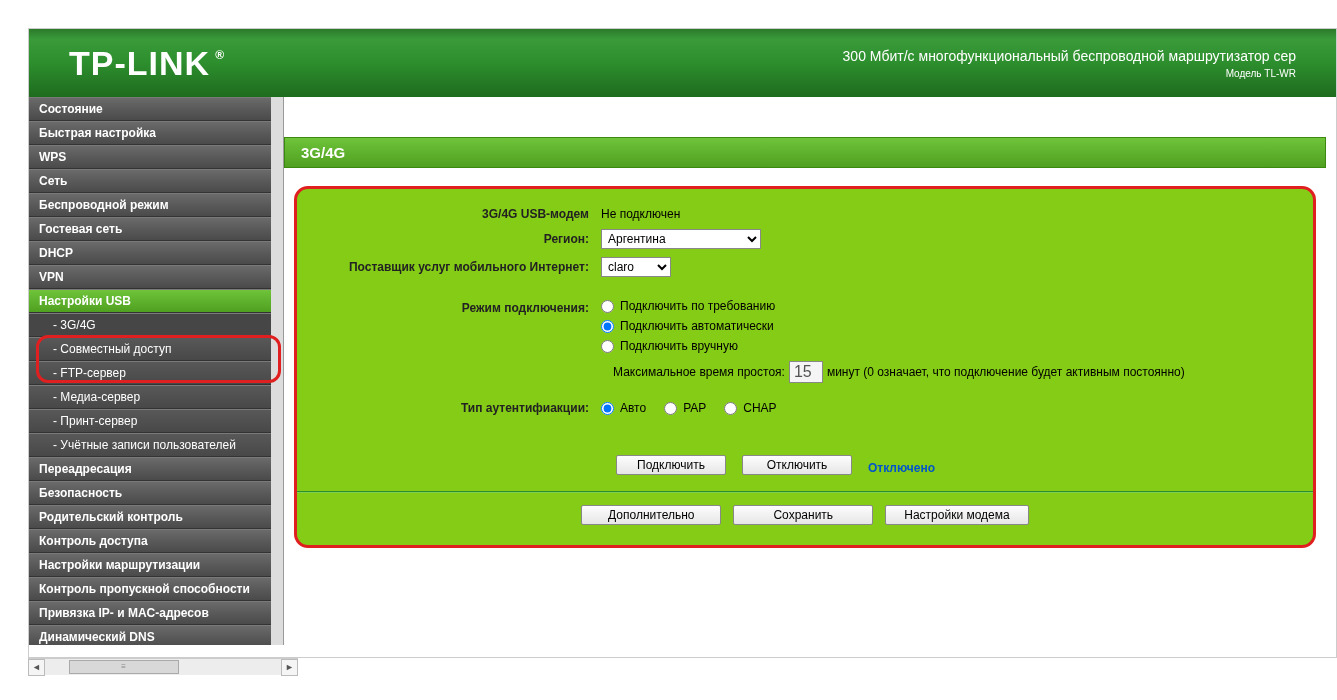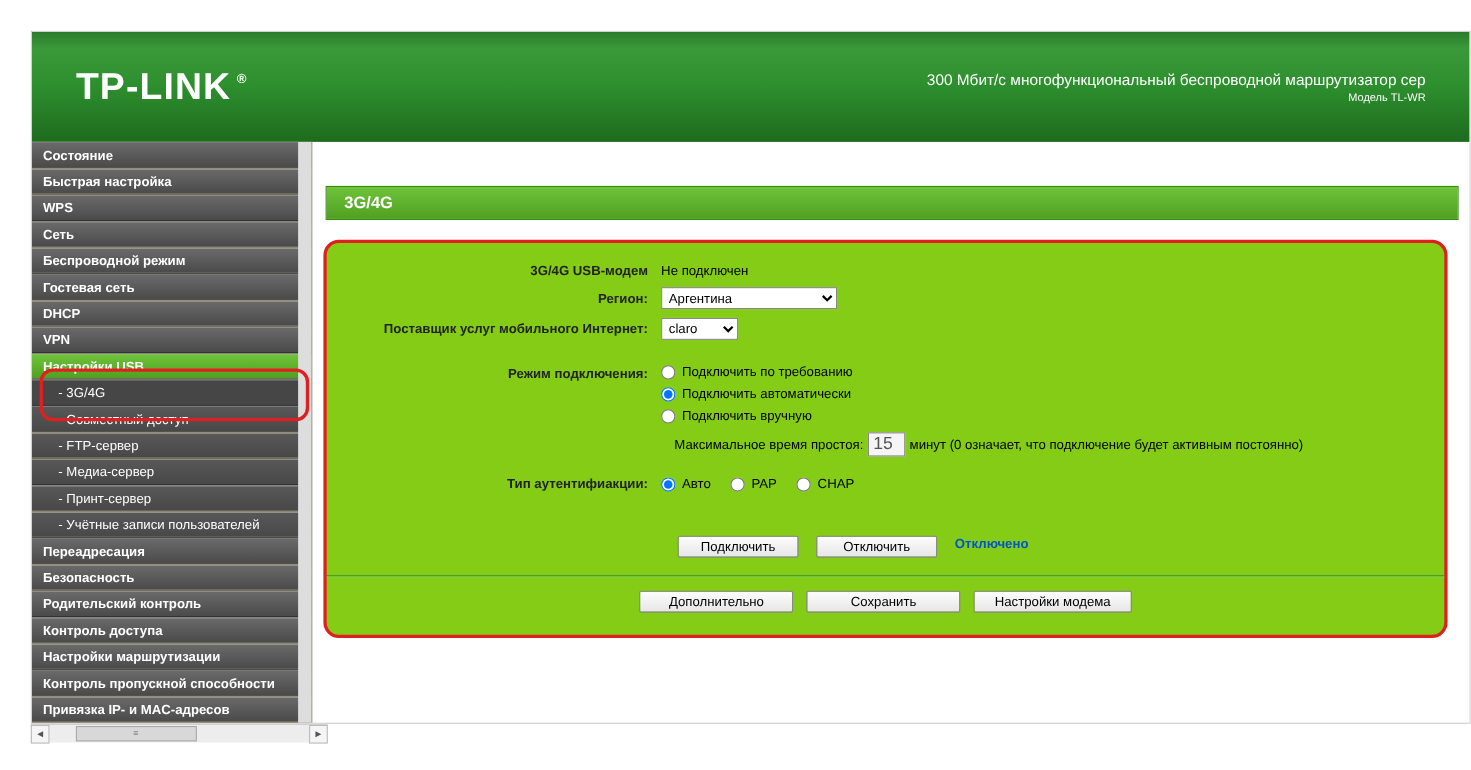--- a/index.html
+++ b/index.html
@@ -16,21 +16,21 @@
     position: absolute;
     top: 28px;
     left: 28px;
     right: 0;
     height: 630px;
     border: 1px solid #ccc;
     background: #fff;
     overflow: hidden;
   }
   .header {
-    height: 100px;
+    height: 68px;
     background: linear-gradient(to bottom, #2a7a2a 0%, #3a9a3a 15%, #2d8e2d 50%, #1e6b1e 100%);
     position: relative;
     color: #fff;
     padding: 0 40px;
     display: flex;
     align-items: center;
     justify-content: space-between;
   }
   .logo {
     font-size: 34px;
@@ -115,21 +115,21 @@
     padding: 40px 0 0 0;
     overflow: hidden;
     position: relative;
   }
   .section-header {
     background: linear-gradient(to bottom, #6fc43a 0%, #4fa020 100%);
     color: #fff;
     font-weight: bold;
     font-size: 15px;
     padding: 6px 16px;
-    margin: 0 10px 18px 12px;
+    margin: 0 10px 18px 0;
     border: 1px solid #3a8a10;
   }
   .panel {
     margin: 0 20px 0 10px;
     border: 3px solid #e02020;
     border-radius: 14px;
     padding: 18px 24px 20px 24px;
     position: relative;
     background: #84cc16;
   }
@@ -195,21 +195,21 @@
     background: linear-gradient(to bottom, #fdfdfd, #e6e6e6);
     padding: 2px 18px;
     font-size: 12px;
     cursor: pointer;
     border-radius: 2px;
     min-width: 110px;
   }
   .conn-btns {
     margin-left: 260px;
     display: flex;
-    align-items: flex-start;
+    align-items: flex-end;
     gap: 16px;
     margin-top: 40px;
     padding-left: 35px;
   }
   .status-disc {
     color: #0055cc;
     font-weight: bold;
   }
   .divider {
     border-top: 1px solid #2d8e2d;

